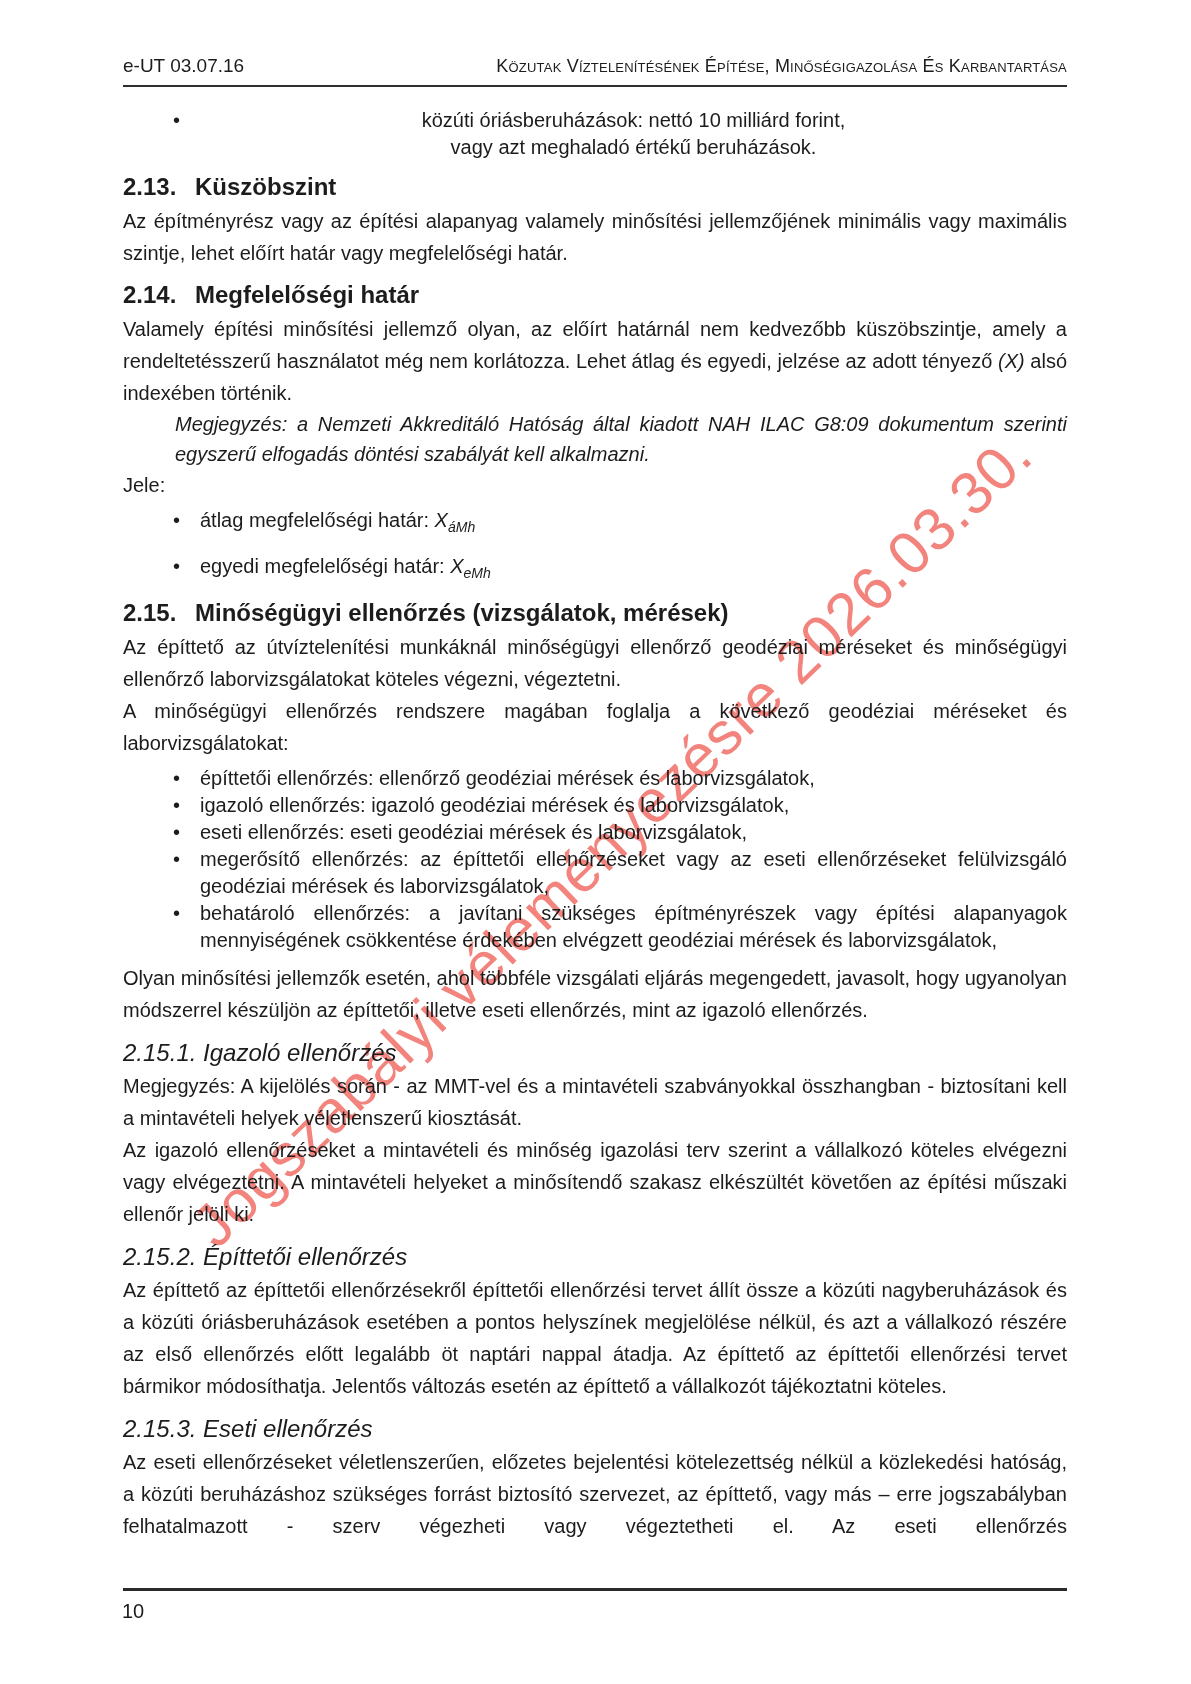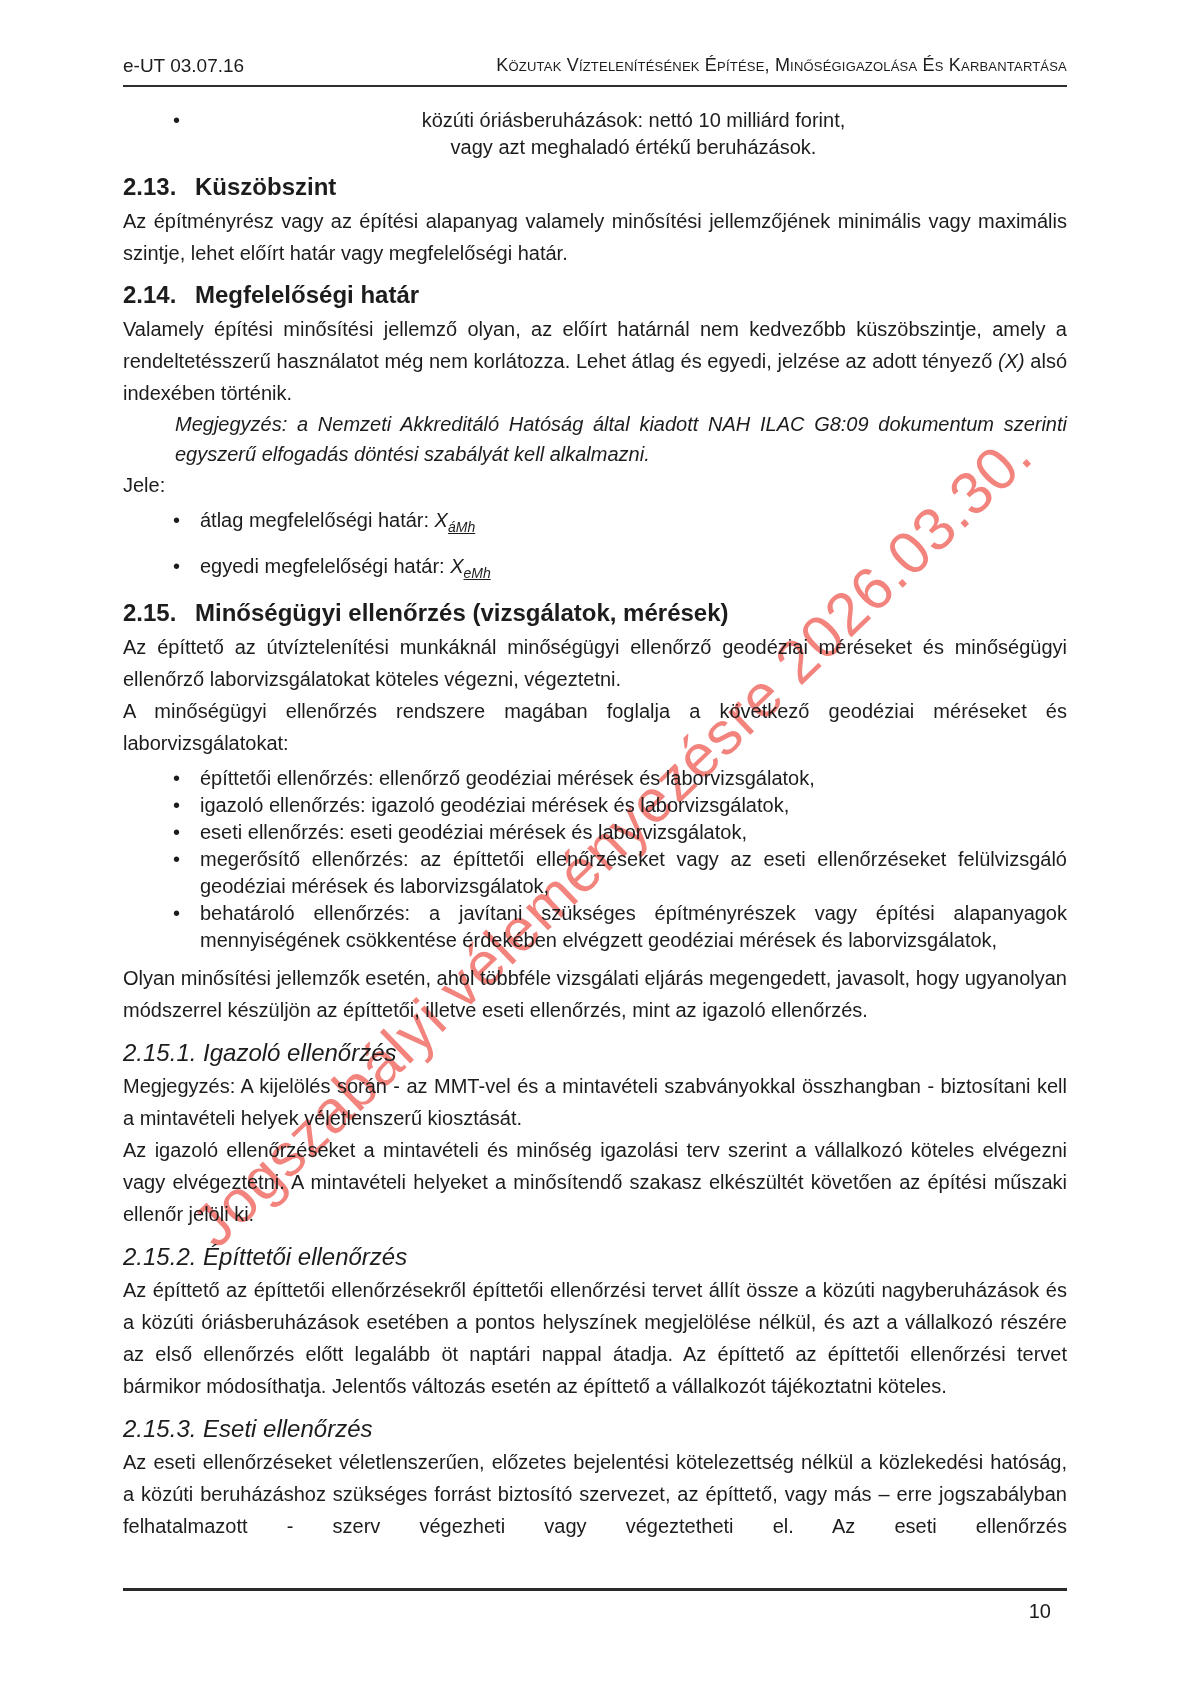--- a/index.html
+++ b/index.html
@@ -7,21 +7,21 @@
     width:1191px; height:1684px; position:relative;
     background:#ffffff; color:#1c1c1c;
     font-family:"Liberation Sans", sans-serif;
     overflow:hidden;
   }
   .content { position:relative; z-index:2; margin-left:123px; width:944px; }
 
   
   .hdr {
     padding-top:55px; padding-bottom:8px;
-    display:flex; justify-content:space-between; align-items:flex-start;
+    display:flex; justify-content:space-between; align-items:center;
     border-bottom:2px solid #2e2e2e;
   }
   .hdr-code { font-size:19px; }
   .hdr-title { font-size:18px; font-variant:small-caps; letter-spacing:0.2px; text-align:right; }
 
   
   .h2 { font-size:24px; font-weight:bold; line-height:28px; margin:12px 0 4px; }
   .h2 .num { display:inline-block; width:72px; }
   .h3 { font-size:24px; font-weight:normal; line-height:26px; margin:14px 0 4px;font-style:italic; }
 
@@ -39,32 +39,32 @@
   
   ul.doc-list { list-style:none; margin:6px 0 0; padding:0; font-size:20px; line-height:27px; }
   ul.doc-list li { position:relative; padding-left:77px; text-align:justify; }
   ul.doc-list li::before { content:"\2022"; position:absolute; left:50px; }
   ul.toplist { margin-top:20px; }
   ul.toplist li { text-align:center; }
   ul.toplist li .bl { display:block; }
   ul.spaced li + li { margin-top:12px; }
 
   .sym { font-style:italic; }
-  sub.subs { font-size:14px; font-style:italic;text-decoration:underline; }
+  sub.subs { font-size:14px; font-style:italic; }
 
   
   .watermark {
     position:absolute; z-index:1; left:612px; top:840px;
     transform:translate(-50%,-50%) rotate(-44deg);
     font-size:60px; white-space:nowrap; letter-spacing:1px;
   }
 
   
   .footer-rule { position:absolute; z-index:2; left:123px; width:944px; top:1588px; border-top:3px solid #2a2a2a; }
-  .page-num { position:absolute; z-index:2; left:107px; width:944px; top:1600px; text-align:right; font-size:20px; }
+  .page-num { position:absolute; z-index:2; left:122px; width:944px; top:1600px; text-align:left; font-size:20px; }
 </style>
 </head>
 <body>
 
 <div class="watermark" style="color: rgb(242, 131, 125);">Jogszabályi véleményezésre 2026.03.30.</div>
 
 <div class="content">
 
   <div class="hdr">
     <span class="hdr-code">e-UT 03.07.16</span>

